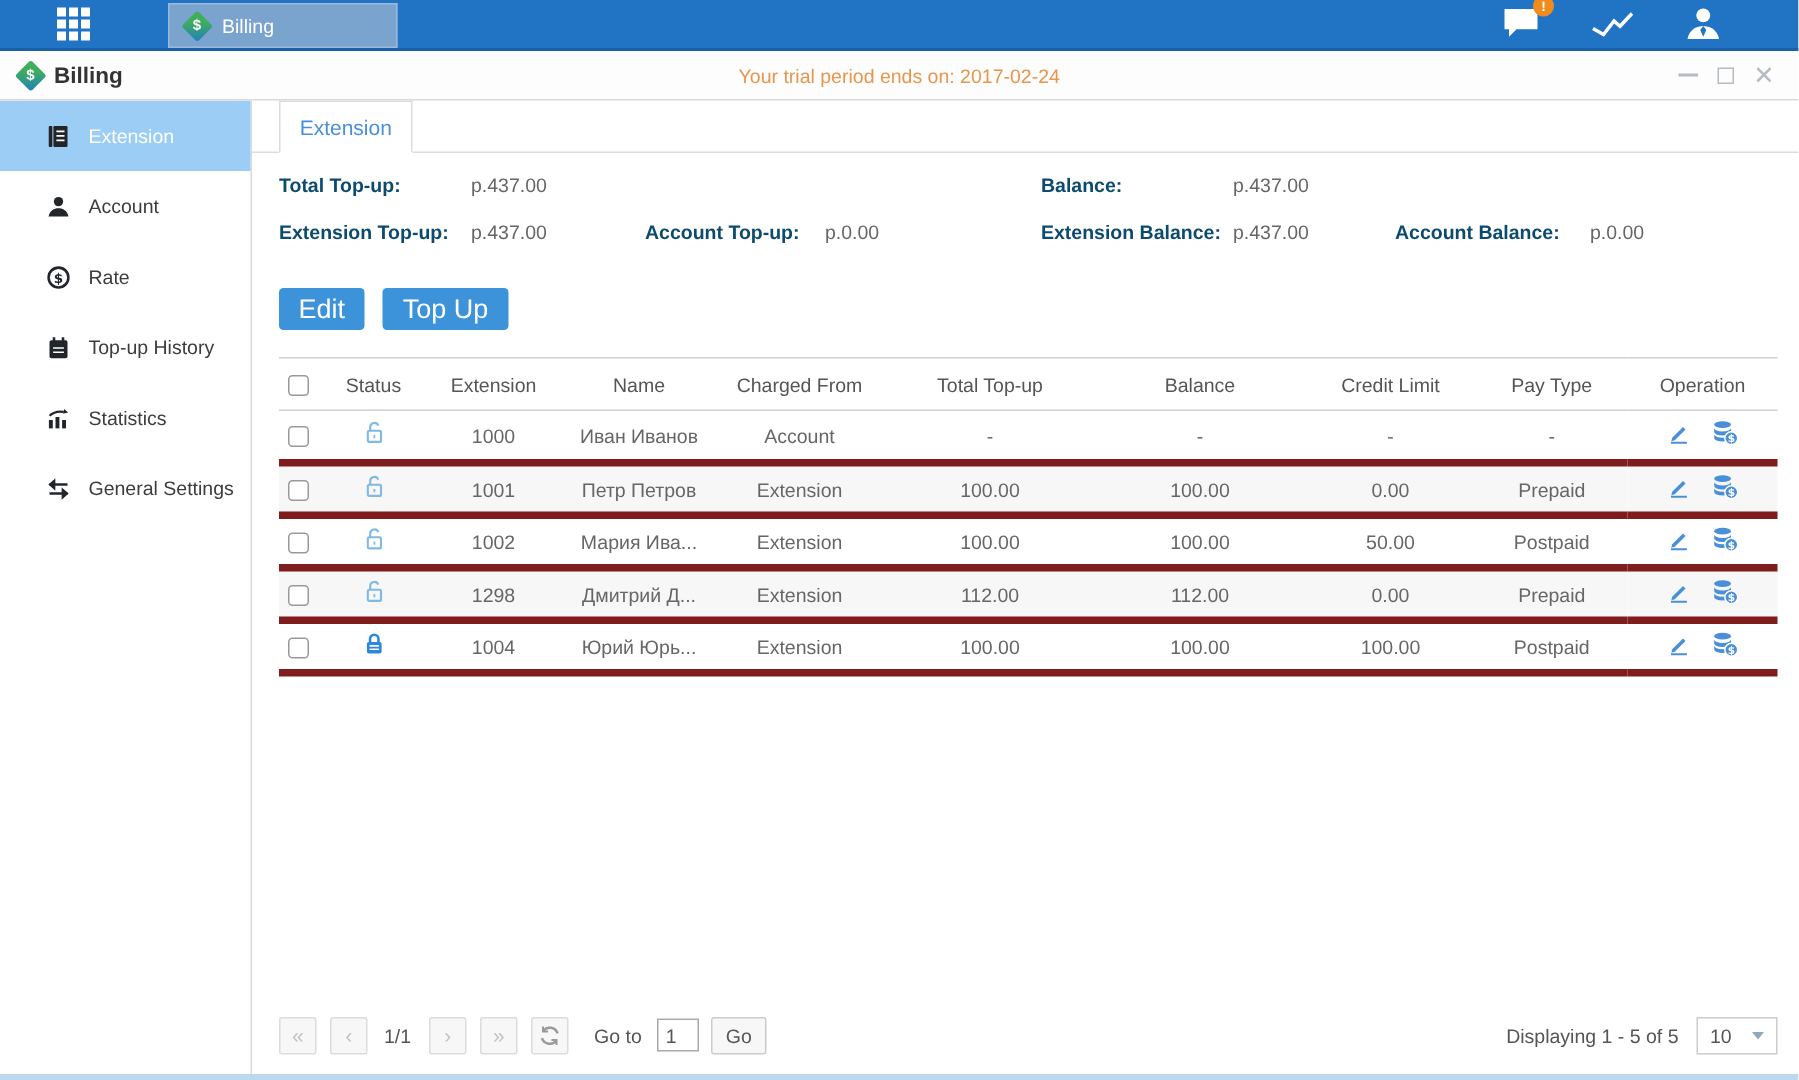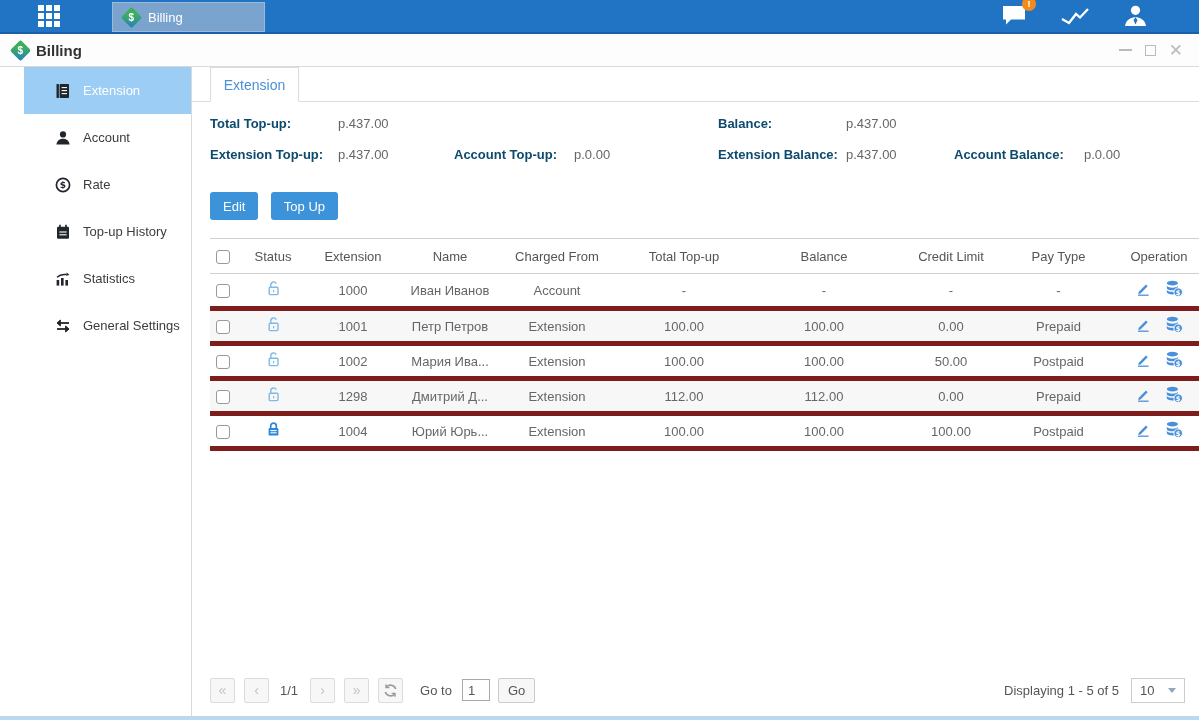--- a/index.html
+++ b/index.html
@@ -22,37 +22,37 @@
   
   .titlebar { height:33px; background:#fdfdfd; border-bottom:1px solid #d9d9d9; display:flex; align-items:center; position:relative; flex:none; }
   .trial { position:absolute; left:0; right:0; text-align:center; color:#e8954d; font-size:13px; z-index:1; }
   .title-left { display:flex; align-items:center; gap:8px; margin-left:13px; font-weight:bold; color:#333; font-size:15px; z-index:2; }
   .win-controls { margin-left:auto; display:flex; align-items:center; gap:13px; margin-right:16px; z-index:2; }
   .win-min { width:13px; border-top:2px solid #b4bcc2; display:inline-block; cursor:pointer; }
   .win-max { width:11px; height:11px; border:1.5px solid #b4bcc2; display:inline-block; cursor:pointer; }
   .win-close { color:#b4bcc2; font-size:17px; line-height:11px; cursor:pointer; }
 
   
-  .bodyrow { flex:1; display:flex; min-height:0;padding-left:24px; }
+  .bodyrow { flex:1; display:flex; min-height:0; }
   .sidebar { width:168px; flex:none; border-right:1px solid #d9d9d9; background:#fff; }
   .side-item { height:47px; display:flex; align-items:center; gap:12px; padding-left:30px; font-size:13px; color:#3c3c3c; cursor:pointer; }
   .side-item.active { background:#9ccdf4; color:#fff; }
   .side-icon { width:17px; display:flex; justify-content:center; }
 
   .content { flex:1; display:flex; flex-direction:column; min-width:0; }
   .tabbar { height:35px; flex:none; border-bottom:1px solid #dcdcdc; display:flex; padding-left:18px; }
   .tab { width:89px; height:35px; background:#fff; border:1px solid #dcdcdc; border-bottom:1px solid #fff; margin-bottom:-1px; display:flex; align-items:center; justify-content:center; color:#4a90d9; font-size:14px; cursor:pointer; }
 
   .summary { position:relative; height:76px; flex:none; font-size:13px; color:#666; }
   .summary b { color:#0c4a6e; }
   .summary span { position:absolute; white-space:nowrap; }
   .r1 { top:14px; } .r2 { top:45px; }
 
   .toolbar { padding-left:18px; margin-top:14px; flex:none; }
-  .btn { height:28px; background:#3c93da; color:#fff; border:none; border-radius:3px; font-size:13px; padding:0 13px; margin-right:8px; cursor:pointer; font-family:"Liberation Sans",sans-serif; }
+  .btn { height:28px; background:#3c93da; color:#fff; border:none; border-radius:3px; font-size:18px; padding:0 13px; margin-right:8px; cursor:pointer; font-family:"Liberation Sans",sans-serif; }
 
   table { border-collapse:collapse; table-layout:fixed; width:calc(100% - 32px); margin:18px 14px 0 18px; font-size:13px; color:#666; flex:none; }
   thead th { height:35px; font-weight:normal; color:#555; border-top:1px solid #d0d0d0; border-bottom:1px solid #d0d0d0; text-align:center; }
   tbody td { height:35px; border-bottom:5px solid #7f1d1d; text-align:center; }
   tbody tr.alt { background:#f7f7f7; }
   th.l, td.l { text-align:left; padding-left:6px; }
   .cb { display:inline-block; width:14px; height:14px; border:1px solid #999; border-radius:3px; background:#fff; vertical-align:middle; cursor:pointer; }
   .opicon { margin:0 7px; display:inline-block; vertical-align:middle; cursor:pointer; }
   .lockicon { display:inline-block; vertical-align:middle; }
 
@@ -109,20 +109,21 @@
         <svg width="27" height="24" viewBox="0 0 27 24">
             <circle cx="13.5" cy="6.3" r="4.6" fill="#fff"></circle>
             <path d="M3 22 c1-6.5 6.5-8.7 10.5-8.7 s9.5 2.2 10.5 8.7 z" fill="#fff"></path>
             <path d="M13.5 13.3 l-2 2.7 2 4.5 2-4.5 z" fill="#2173c4"></path>
           </svg>
       </span>
     </div>
   </div>
 
   <div class="titlebar">
+    <span class="trial">Your trial period ends on: 2017-02-24</span>
     <div class="title-left">
       <span class="diamond">
           <span>$</span>
         </span>
       <span>Billing</span>
     </div>
     <div class="win-controls">
       <span class="win-min"></span>
       <span class="win-max"></span>
       <span class="win-close">✕</span>

